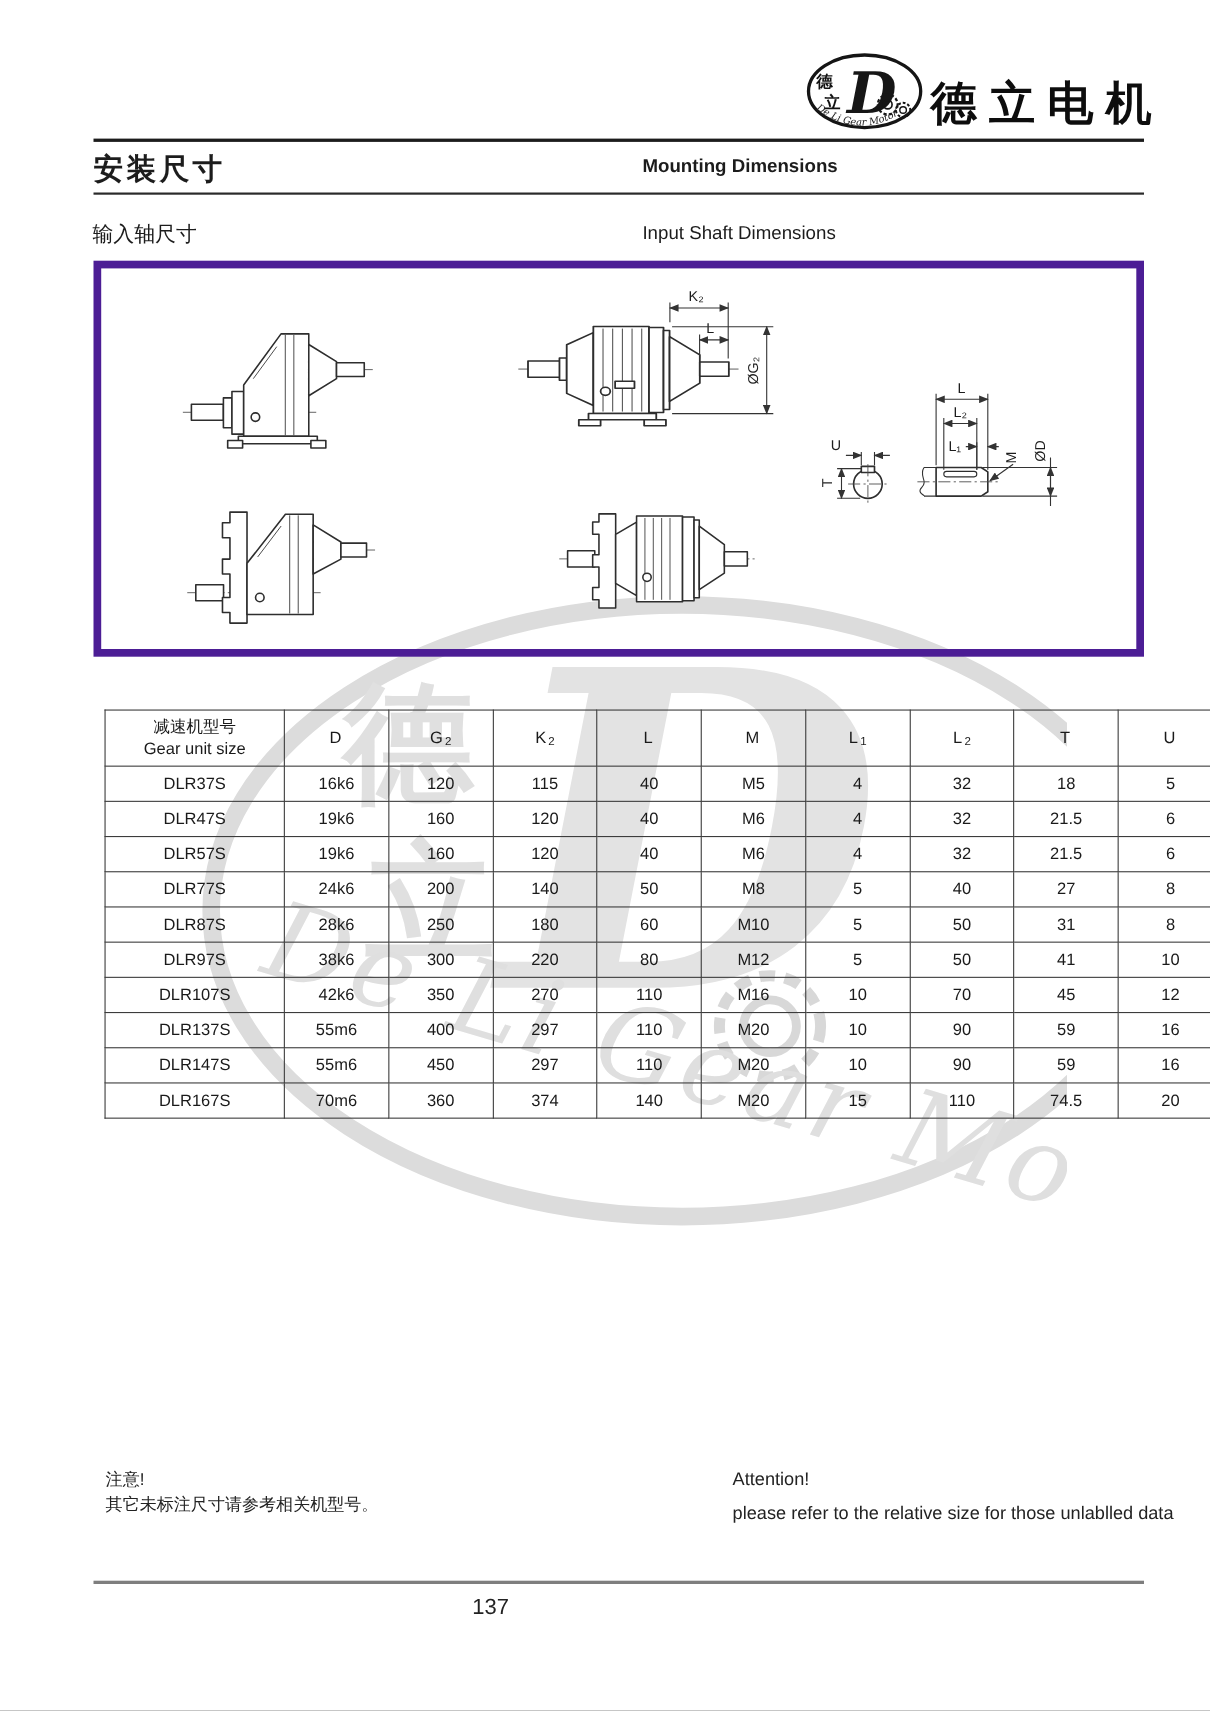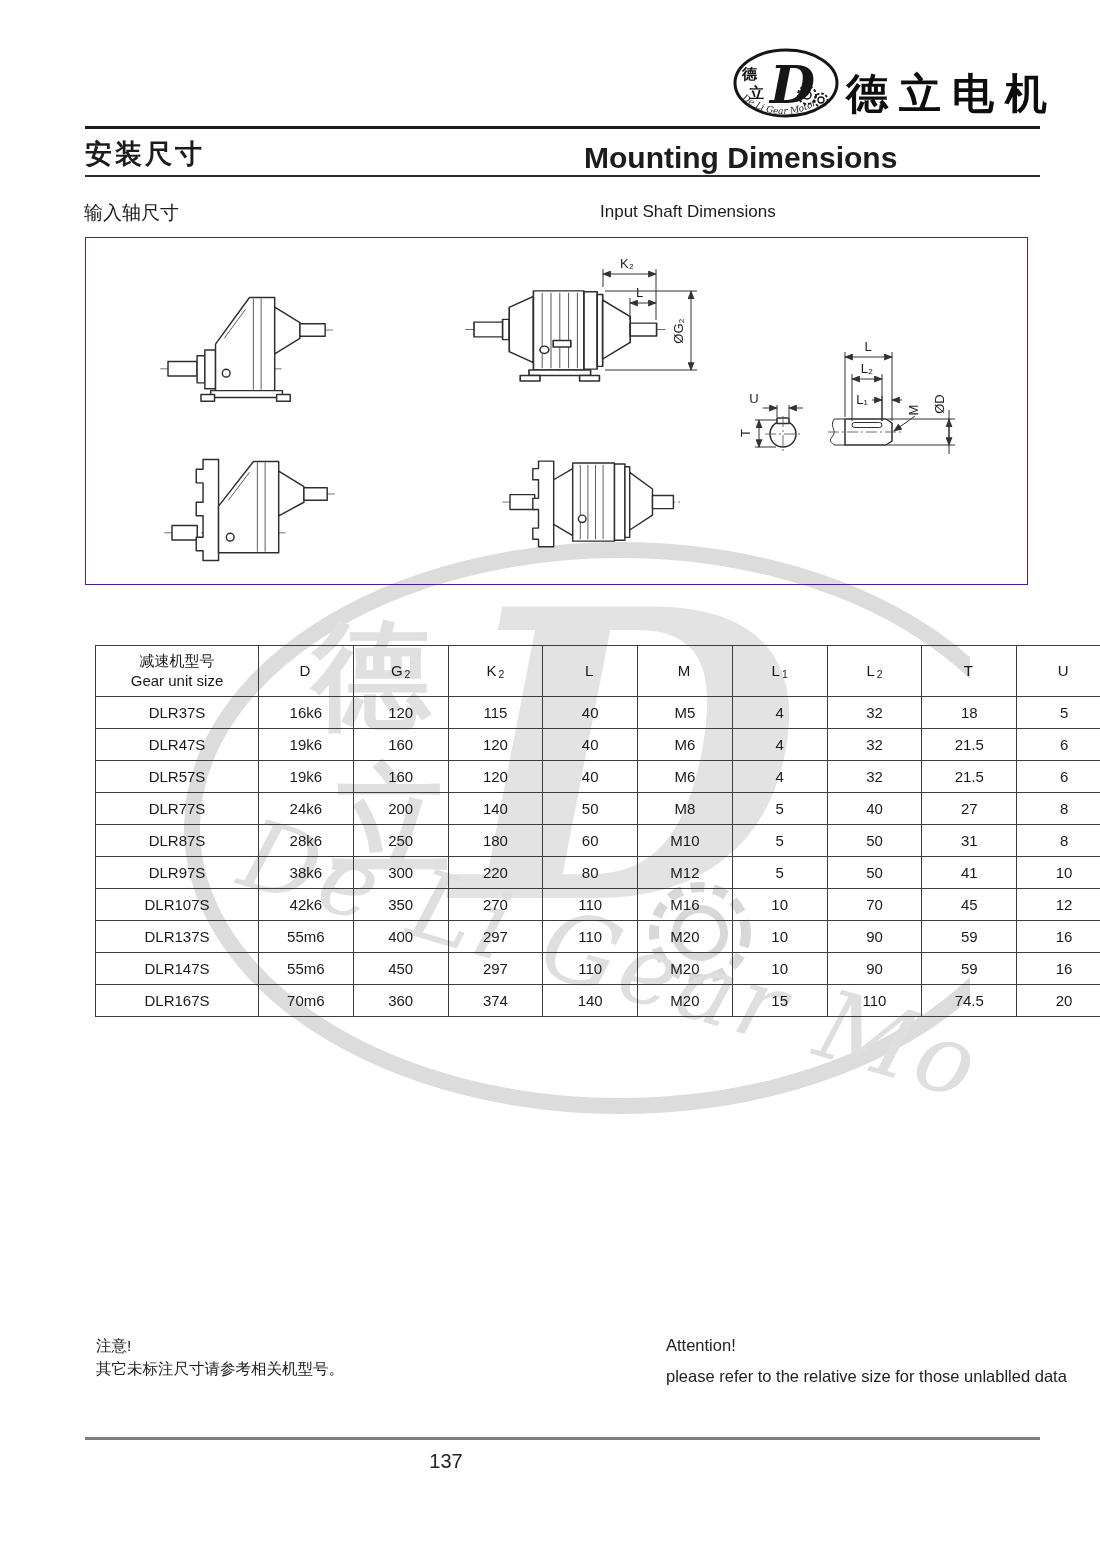--- a/index.html
+++ b/index.html
@@ -11,29 +11,29 @@
   .abs { position:absolute; }
 
   
   .brand-text {
     position:absolute; left:846px; top:66px; font-size:42px; font-weight:bold;
     letter-spacing:11px; font-family:"DejaVu Serif","Liberation Serif",serif; color:#0d0d0d;
     white-space:nowrap;
   }
   .rule1 { position:absolute; left:85px; top:126px; width:955px; height:3px; background:#1c1c1c; }
   .title-cn { position:absolute; left:85px; top:136px; font-size:27px; font-weight:bold; letter-spacing:3px; }
-  .title-en { position:absolute; left:584px; top:141px; font-size:30px; font-weight:bold; }
+  .title-en { position:absolute; left:584px; top:141px; font-size:17px; font-weight:bold; }
   .rule2 { position:absolute; left:85px; top:175px; width:955px; height:2px; background:#2a2a2a; }
   .subtitle-cn { position:absolute; left:84px; top:200px; font-size:19px; }
-  .subtitle-en { position:absolute; left:600px; top:202px; font-size:17px; }
+  .subtitle-en { position:absolute; left:584px; top:202px; font-size:17px; }
 
   
   .draw-box {
     position:absolute; left:85px; top:237px; width:941px; height:346px;
-    border:1px solid #4c1d95; background:transparent; z-index:2;
+    border:7px solid #4c1d95; background:transparent; z-index:2;
   }
   .part     { fill:#ffffff; stroke:#2e2e2e; stroke-width:1.5; stroke-linejoin:round; }
   .rib      { stroke:#2e2e2e; stroke-width:0.8; }
   .cl       { stroke:#4a4a4a; stroke-width:0.8; stroke-dasharray:11 3 2 3; fill:none; }
   .dim      { stroke:#333333; stroke-width:1; fill:none; }
   .dimlabel { font:13px "Liberation Sans","DejaVu Sans",sans-serif; fill:#1d1d1d; }
 
   
   .watermark { position:absolute; left:140px; top:538px; width:830px; height:622px; z-index:1; pointer-events:none; }
   .wm-serif { font-family:"DejaVu Serif","Liberation Serif",serif; }

